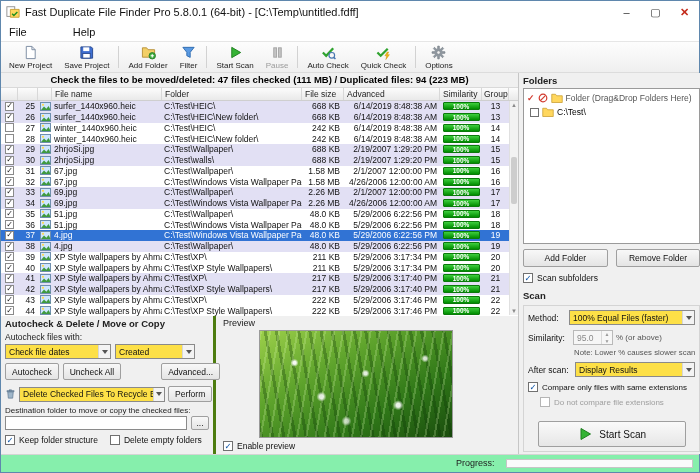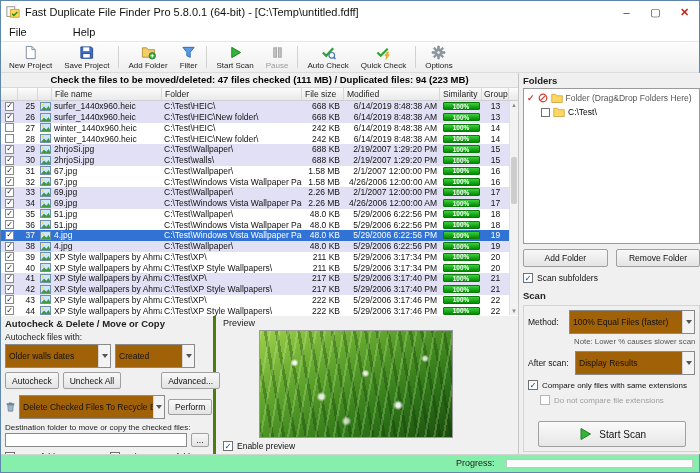--- a/index.html
+++ b/index.html
@@ -56,21 +56,21 @@
   .vscroll{position:absolute;top:13px;right:0;bottom:0;width:9px;background:#f2f2f2;border-left:1px solid #e0e0e0;}
   .vthumb{position:absolute;left:1px;right:1px;top:26%;height:22%;background:#cdcdcd;border-radius:2px;}
   .varrow{position:absolute;left:0;right:0;height:8px;font-size:6px;color:#8a8a8a;text-align:center;line-height:8px;}
 
   
   .bottomrow{flex:1;display:flex;border-top:1px solid #cfcfcf;min-height:0;}
   .autopanel{width:215px;flex:none;padding:2px 4px;border-right:3px solid #4d7c0f;}
   .ptitle{font-size:9.5px;font-weight:bold;color:#222;}
   .flabel{font-size:8.5px;color:#222;margin-top:3px;white-space:nowrap;overflow:hidden;}
   .rowflex{display:flex;align-items:center;gap:4px;margin-top:2px;}
-  .select{height:24px;background:#a16207;border:1px solid #8a8a8a;display:flex;align-items:center;font-size:8.5px;color:#111;padding-left:3px;position:relative;}
+  .select{height:15px;background:#fde047;border:1px solid #8a8a8a;display:flex;align-items:center;font-size:8.5px;color:#111;padding-left:3px;position:relative;}
   .select .arrow{margin-left:auto;width:12px;height:100%;display:flex;align-items:center;justify-content:center;border-left:1px solid #d6d6d6;background:#f3f3f3;}
   .tri{width:0;height:0;border-left:3px solid transparent;border-right:3px solid transparent;border-top:4px solid #555;}
   .btn{height:17px;background:linear-gradient(#f8f8f8,#e4e4e4);border:1px solid #9f9f9f;border-radius:2px;font-size:8.5px;color:#111;display:flex;align-items:center;justify-content:center;padding:0 6px;white-space:nowrap;}
   .cbx{width:10px;height:10px;border:1px solid #707070;background:#fff;display:flex;align-items:center;justify-content:center;font-size:8.5px;line-height:9px;color:#1458a8;flex:none;}
   .cbx.dis{border-color:#b5b5b5;}
   .cbxlabel{font-size:8.5px;color:#111;white-space:nowrap;}
   .cbxlabel.dis{color:#9e9e9e;}
   .textinput{height:14px;border:1px solid #8a8a8a;background:#fff;flex:1;}
   .mini{width:18px;height:14px;}
 
@@ -235,21 +235,21 @@
       <div class="banner">Check the files to be moved/deleted: 47 files checked (111 MB) / Duplicated files: 94 (223 MB)</div>
 
       <div class="grid">
         <div class="ghead">
           <div class="c c0"></div>
           <div class="c c1"></div>
           <div class="c c2"></div>
           <div class="c c3">File name</div>
           <div class="c c4">Folder</div>
           <div class="c c5" style="justify-content:flex-start;text-align:left;padding-left:3px;">File size</div>
-          <div class="c c6" style="text-align:left;padding-left:3px;">Modified</div>
+          <div class="c c6" style="text-align:left;padding-left:3px;">Advanced</div>
           <div class="c c7" style="justify-content:flex-start;padding-left:3px;">Similarity</div>
           <div class="c c8" style="text-align:left;padding-left:2px;">Group</div>
         </div>
         <div class="gbody">
             <div class="grow shade">
               <div class="c c0">
                 <span class="cb">✓</span>
               </div>
               <div class="c c1">25</div>
               <div class="c c2">
@@ -674,21 +674,21 @@
           <span class="vthumb"></span>
         </div>
       </div>
 
       <div class="bottomrow">
         <div class="autopanel">
           <div class="ptitle">Autocheck &amp; Delete / Move or Copy</div>
           <div class="flabel">Autocheck files with:</div>
           <div class="rowflex">
             <div class="select" style="width:106px;">
-              <span>Older walls dates</span>
+              <span>Check file dates</span>
               <span class="arrow">
                   <span class="tri"></span>
                 </span>
             </div>
             <div class="select" style="width:80px;">
               <span>Created</span>
               <span class="arrow">
                   <span class="tri"></span>
                 </span>
             </div>
@@ -749,21 +749,21 @@
                 <line x1="2.4" y1="7.6" x2="7.6" y2="2.4" stroke="#d23b2f" stroke-width="1.2"></line>
               </svg>
             </span>
           <span>
               <svg width="12" height="10" viewBox="0 0 16 13">
                 <path d="M1 1.5h5l1.5 2H15v9H1z" fill="#ffd75e" stroke="#c79b2e"></path>
               </svg>
             </span>
           <span class="gray">Folder (Drag&amp;Drop Folders Here)</span>
         </div>
-        <div class="frow" style="margin-left:14px;">
+        <div class="frow" style="margin-left:3px;">
           <span class="cbx" style="width:9px;height:9px;"></span>
           <span>
               <svg width="12" height="10" viewBox="0 0 16 13">
                 <path d="M1 1.5h5l1.5 2H15v9H1z" fill="#ffd75e" stroke="#c79b2e"></path>
               </svg>
             </span>
           <span>C:\Test\</span>
         </div>
       </div>
       <div class="rp-btnrow">
@@ -778,20 +778,31 @@
       <div class="scanbox">
         <div class="srow">
           <span class="slabel" style="width:38px;">Method:</span>
           <div class="select" style="flex:1;">
             <span style="overflow:hidden;white-space:nowrap;">100% Equal Files (faster)</span>
             <span class="arrow">
                 <span class="tri"></span>
               </span>
           </div>
         </div>
+        <div class="srow">
+          <span class="slabel" style="width:42px;">Similarity:</span>
+          <div class="spinner">
+            <span>95.0</span>
+            <span class="spins">
+                <span>▲</span>
+                <span>▼</span>
+              </span>
+          </div>
+          <span class="slabel" style="font-size:8px;color:#555;">% (or above)</span>
+        </div>
         <div class="note">Note: Lower % causes slower scan</div>
         <div class="srow">
           <span class="slabel" style="width:44px;">After scan:</span>
           <div class="select" style="flex:1;">
             <span>Display Results</span>
             <span class="arrow">
                 <span class="tri"></span>
               </span>
           </div>
         </div>

